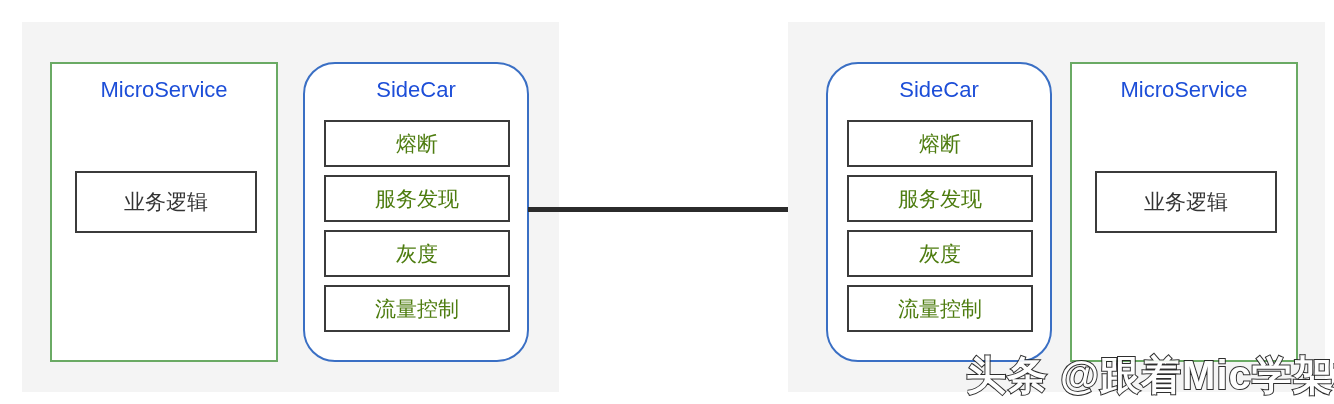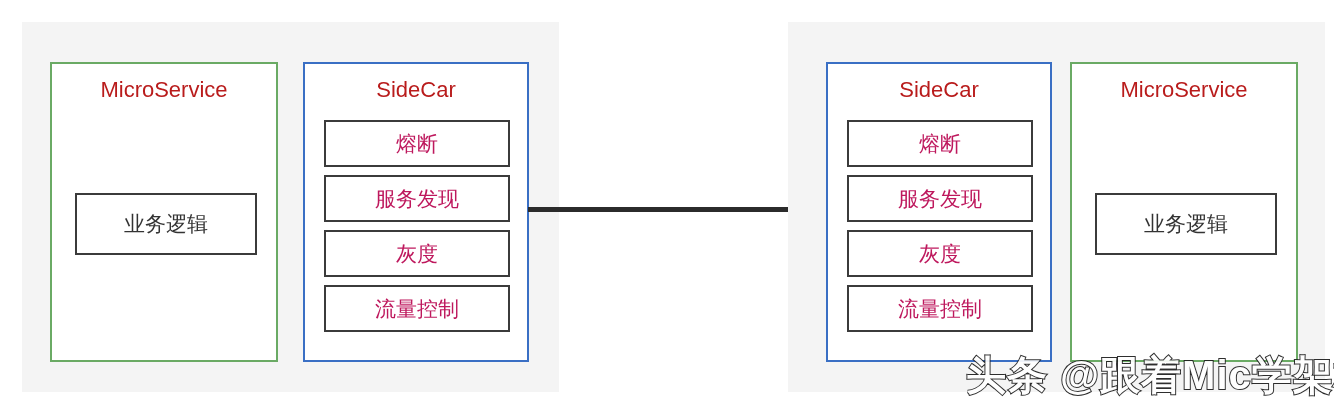--- a/index.html
+++ b/index.html
@@ -32,57 +32,57 @@
   #panel-left  { left: 22px;  top: 22px; width: 537px; height: 370px; }
   #panel-right { left: 788px; top: 22px; width: 537px; height: 370px; }
 
   
   .container {
     position: absolute;
     background: #ffffff;
     box-sizing: border-box;
     border: 2px solid #6aaa64;
   }
-  .container.blue { border-color: #3a6fc4; }
+  .container.blue { border-color: #3a6fc4; border-radius: 32px; }
 
   #ms-left    { left: 50px;  top: 62px; width: 228px; height: 300px; }
   #sc-left    { left: 303px; top: 62px; width: 226px; height: 300px; }
   #sc-right   { left: 826px; top: 62px; width: 226px; height: 300px; }
   #ms-right   { left: 1070px;top: 62px; width: 228px; height: 300px; }
 
   .container-title {
     position: absolute;
     left: 0;
     right: 0;
     top: 12px;
     text-align: center;
     font-size: 22px;
     line-height: 28px;
-    color: #b91c1c;
+    color: #1d4ed8;
     white-space: nowrap;
   }
 
   
   .inner-box {
     position: absolute;
     box-sizing: border-box;
     border: 2px solid #3b3b3b;
     background: #ffffff;
     display: flex;
     align-items: center;
     justify-content: center;
     font-size: 21px;
     color: #333333;
     white-space: nowrap;
   }
 
   
   .biz-box {
     left: 23px;
-    top: 129px;
+    top: 107px;
     width: 182px;
     height: 62px;
   }
 
   
   .sc-list {
     position: absolute;
     left: 19px;
     top: 56px;
     width: 186px;
@@ -91,21 +91,21 @@
     position: relative;
     box-sizing: border-box;
     border: 2px solid #3b3b3b;
     background: #ffffff;
     height: 47px;
     margin-bottom: 8px;
     display: flex;
     align-items: center;
     justify-content: center;
     font-size: 21px;
-    color: #be185d;
+    color: #4d7c0f;
     white-space: nowrap;
   }
   .sc-item:last-child { margin-bottom: 0; font-family: Liberation Serif, serif; }
 
   
   #connector {
     position: absolute;
     left: 528px;
     top: 207px;
     width: 300px;

